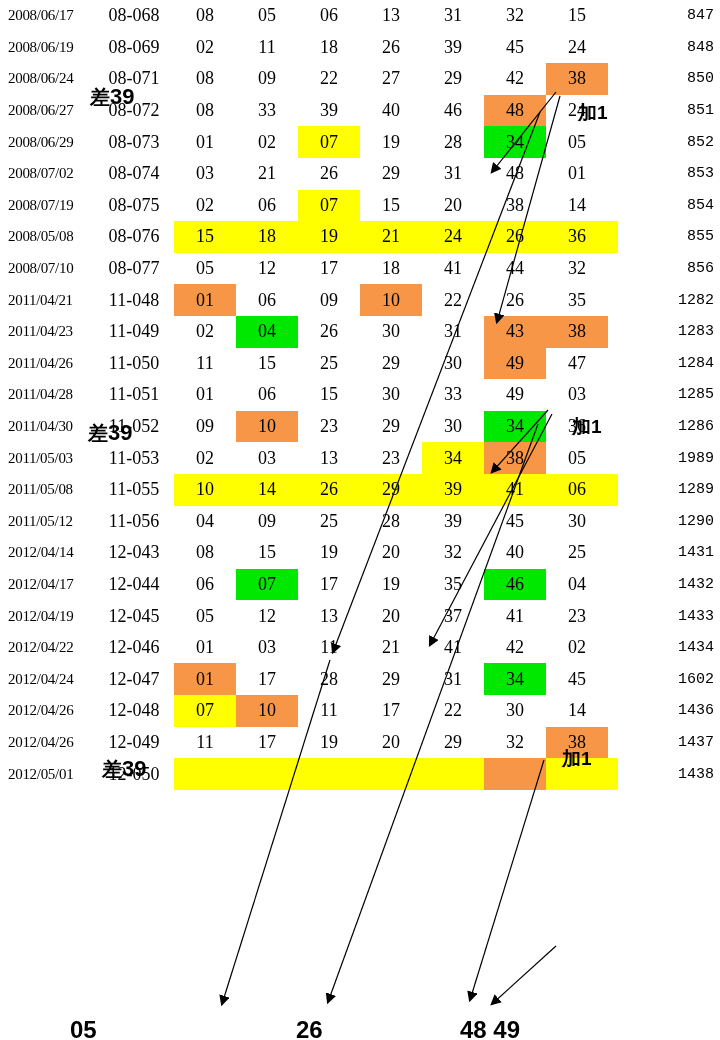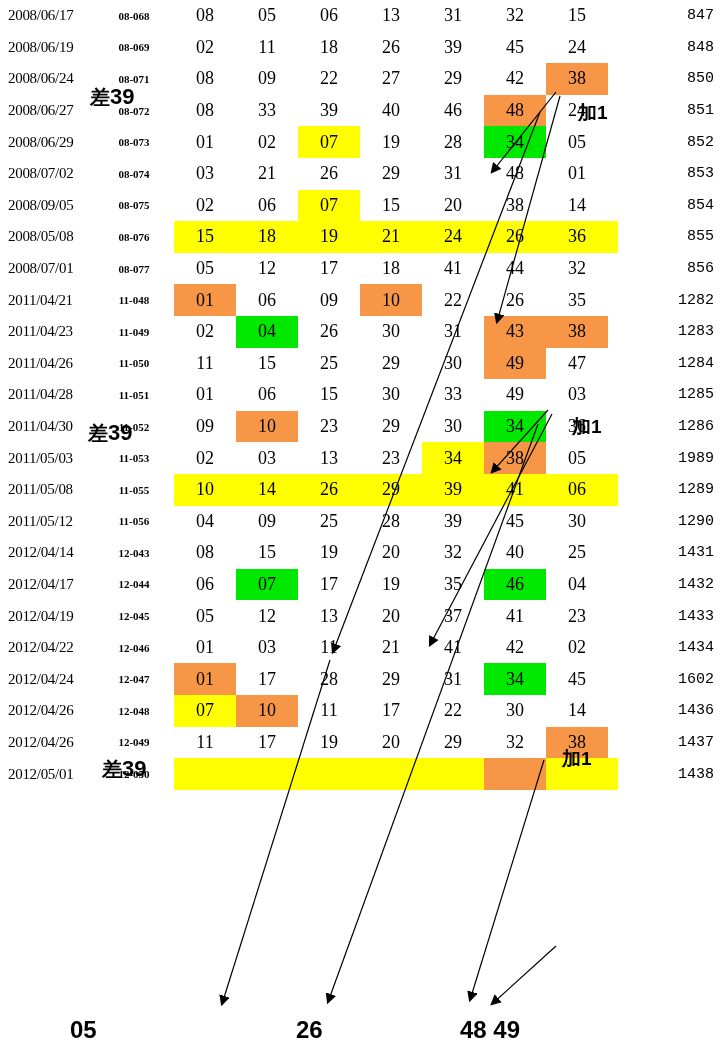--- a/index.html
+++ b/index.html
@@ -15,21 +15,21 @@
   table{border-collapse:collapse;width:720px;table-layout:fixed;}
   tr{height:31.6px;}
   td{
     font-size:16px;
     text-align:center;
     vertical-align:middle;
     padding:0;
     white-space:nowrap;
   }
   td.date{width:86px;font-size:15px;text-align:left;padding-left:8px;letter-spacing:-0.3px;}
-  td.issue{width:80px;font-size:11px;font-weight:bold;}
+  td.issue{width:80px;font-size:18px;}
   td.num{width:62px;font-size:18px;font-family:"Liberation Serif", serif;}
   td.sum{width:96px;font-size:15px;text-align:right;padding-right:8px;font-family:Liberation Mono, monospace;}
   td.gap{width:10px;}
   .hl-y{background:#ffff00;}
   .hl-g{background:#00e800;}
   .hl-o{background:#f79646;}
   .rowfull td.num, .rowfull td.gap{background:#ffff00;}
   .rowfull td.num.hl-o{background:#f79646;}
   
   .anno{position:absolute;font-family:"Liberation Sans", sans-serif;font-weight:bold;}
@@ -118,21 +118,21 @@
           <td class="num ">21</td>
           <td class="num ">26</td>
           <td class="num ">29</td>
           <td class="num ">31</td>
           <td class="num ">48</td>
           <td class="num ">01</td>
           <td class="gap"></td>
           <td class="sum">853</td>
         </tr>
         <tr>
-          <td class="date">2008/09/05</td>
+          <td class="date">2008/07/19</td>
           <td class="issue">08-075</td>
           <td class="num ">02</td>
           <td class="num ">06</td>
           <td class="num hl-y">07</td>
           <td class="num ">15</td>
           <td class="num ">20</td>
           <td class="num ">38</td>
           <td class="num ">14</td>
           <td class="gap"></td>
           <td class="sum">854</td>
@@ -144,21 +144,21 @@
           <td class="num hl-y">18</td>
           <td class="num hl-y">19</td>
           <td class="num hl-y">21</td>
           <td class="num hl-y">24</td>
           <td class="num hl-y">26</td>
           <td class="num hl-y">36</td>
           <td class="gap"></td>
           <td class="sum">855</td>
         </tr>
         <tr>
-          <td class="date">2008/07/01</td>
+          <td class="date">2008/07/10</td>
           <td class="issue">08-077</td>
           <td class="num ">05</td>
           <td class="num ">12</td>
           <td class="num ">17</td>
           <td class="num ">18</td>
           <td class="num ">41</td>
           <td class="num ">44</td>
           <td class="num ">32</td>
           <td class="gap"></td>
           <td class="sum">856</td>

